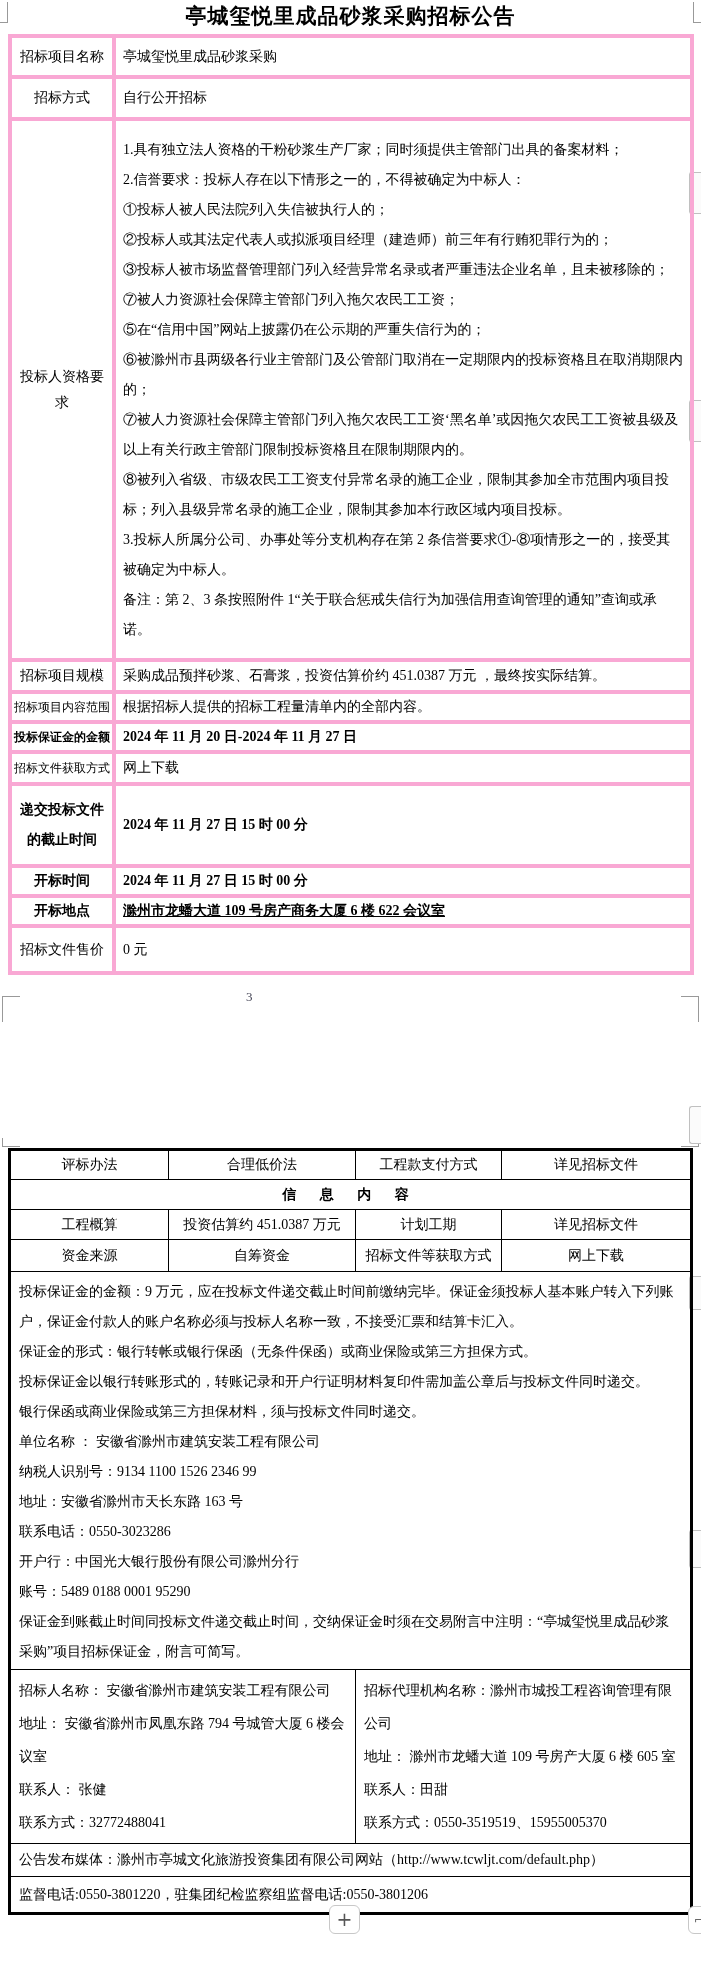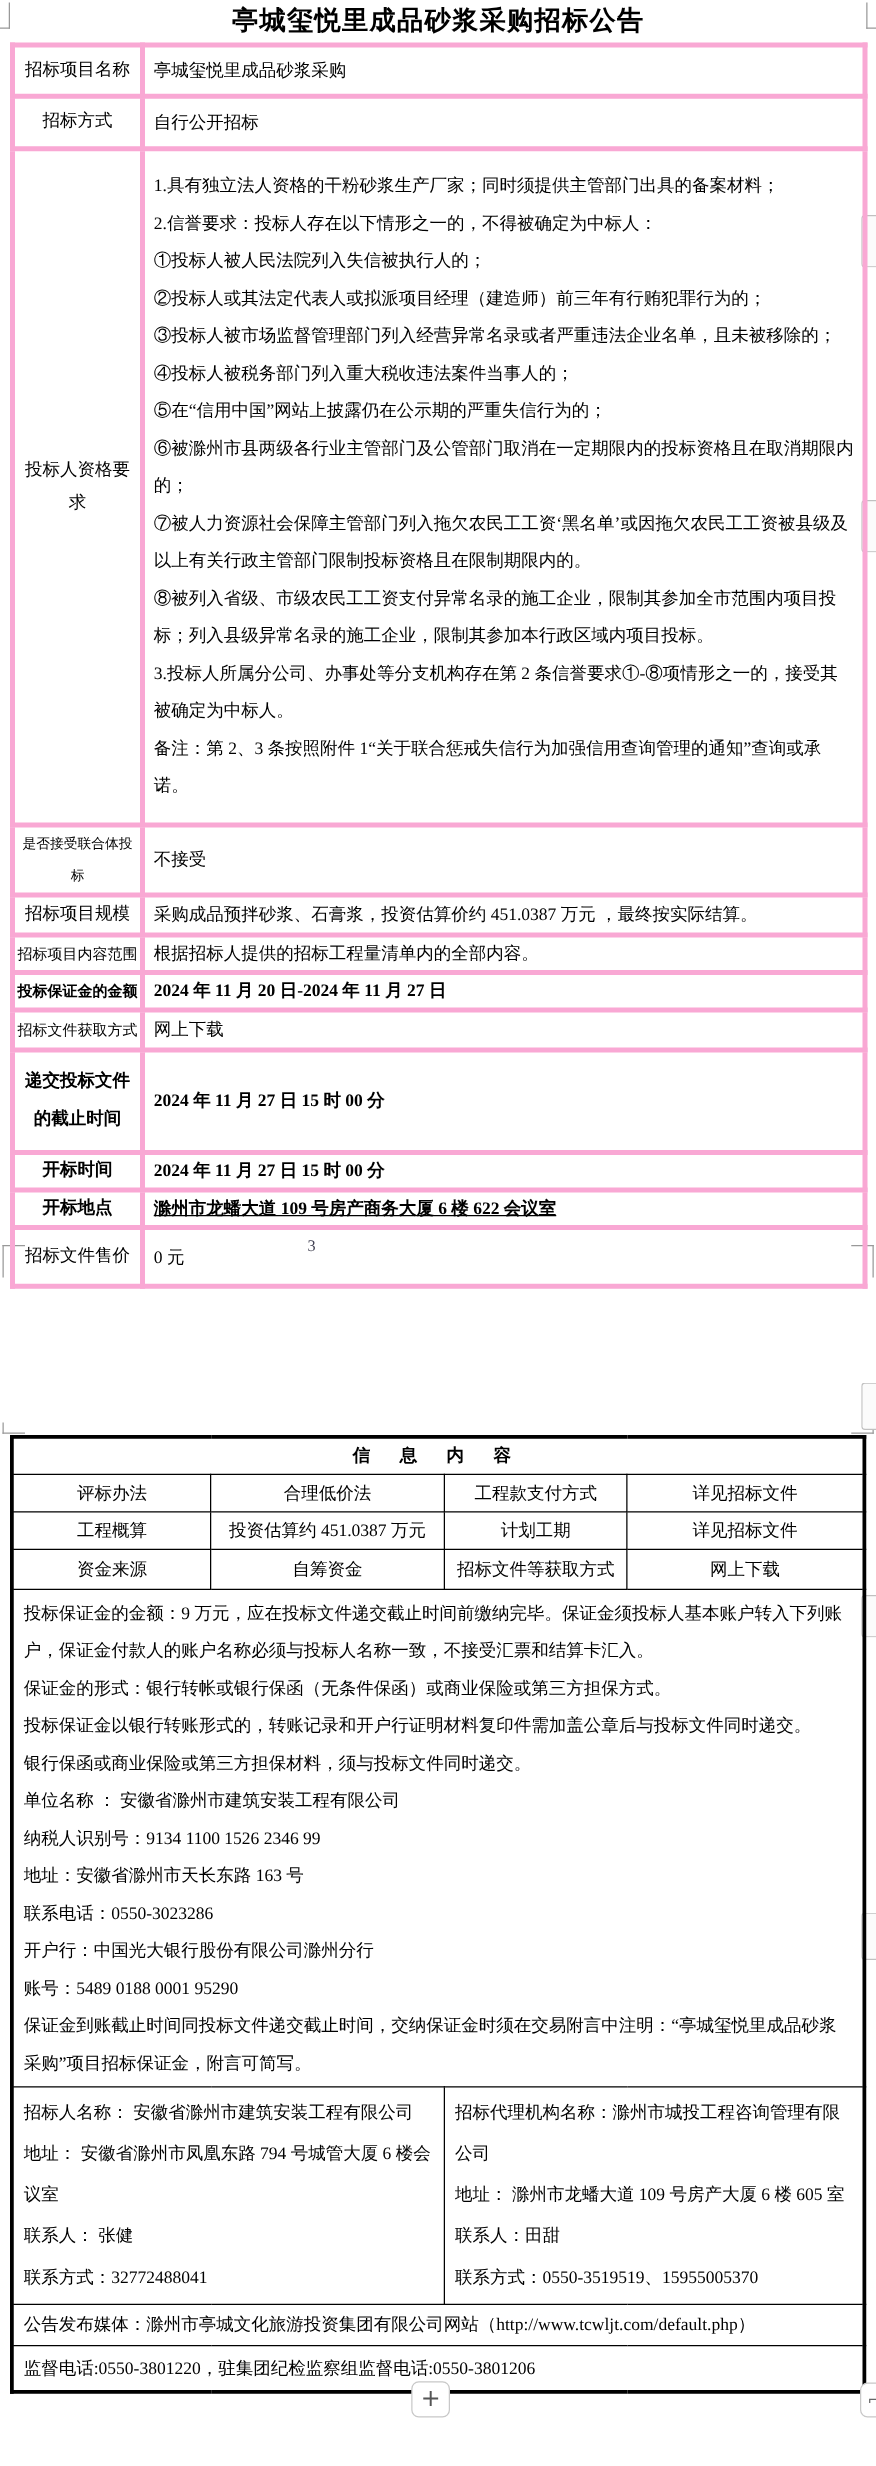--- a/index.html
+++ b/index.html
@@ -99,32 +99,28 @@
     <td class="val">自行公开招标</td>
   </tr>
   <tr style="height:541px">
     <td class="lab">投标人资格要求</td>
     <td class="val qual">
       <p>1.具有独立法人资格的干粉砂浆生产厂家；同时须提供主管部门出具的备案材料；</p>
       <p>2.信誉要求：投标人存在以下情形之一的，不得被确定为中标人：</p>
       <p>①投标人被人民法院列入失信被执行人的；</p>
       <p>②投标人或其法定代表人或拟派项目经理（建造师）前三年有行贿犯罪行为的；</p>
       <p>③投标人被市场监督管理部门列入经营异常名录或者严重违法企业名单，且未被移除的；</p>
-      <p>④投标人被税务部门列入重大税收违法案件当事人的；</p>
+      <p>⑦被人力资源社会保障主管部门列入拖欠农民工工资；</p>
       <p>⑤在“信用中国”网站上披露仍在公示期的严重失信行为的；</p>
       <p>⑥被滁州市县两级各行业主管部门及公管部门取消在一定期限内的投标资格且在取消期限内的；</p>
       <p>⑦被人力资源社会保障主管部门列入拖欠农民工工资‘黑名单’或因拖欠农民工工资被县级及以上有关行政主管部门限制投标资格且在限制期限内的。</p>
       <p>⑧被列入省级、市级农民工工资支付异常名录的施工企业，限制其参加全市范围内项目投标；列入县级异常名录的施工企业，限制其参加本行政区域内项目投标。</p>
       <p>3.投标人所属分公司、办事处等分支机构存在第 2 条信誉要求①-⑧项情形之一的，接受其被确定为中标人。</p>
       <p>备注：第 2、3 条按照附件 1“关于联合惩戒失信行为加强信用查询管理的通知”查询或承诺。</p>
     </td>
-  </tr>
-  <tr style="height:32px">
-    <td class="lab xsmall">是否接受联合体投标</td>
-    <td class="val">不接受</td>
   </tr>
   <tr style="height:32px">
     <td class="lab">招标项目规模</td>
     <td class="val">采购成品预拌砂浆、石膏浆，投资估算价约 451.0387 万元 ，最终按实际结算。</td>
   </tr>
   <tr style="height:30px">
     <td class="lab small">招标项目内容范围</td>
     <td class="val">根据招标人提供的招标工程量清单内的全部内容。</td>
   </tr>
   <tr style="height:30px">
@@ -158,27 +154,27 @@
 
 <table class="doc" id="t2">
   <colgroup>
     <col style="width:159px">
       <col style="width:187px">
     <col style="width:146px">
       <col style="width:190px">
   </colgroup>
   <tbody>
       <tr style="height:30px">
-    <td class="head" colspan="4">信 息 内 容</td>
-  </tr>
-  <tr style="height:30px">
     <td class="c">评标办法</td>
     <td class="c">合理低价法</td>
     <td class="c">工程款支付方式</td>
     <td class="c">详见招标文件</td>
+  </tr>
+  <tr style="height:30px">
+    <td class="head" colspan="4">信 息 内 容</td>
   </tr>
   <tr style="height:30px">
     <td class="c">工程概算</td>
     <td class="c">投资估算约 451.0387 万元</td>
     <td class="c">计划工期</td>
     <td class="c">详见招标文件</td>
   </tr>
   <tr style="height:32px">
     <td class="c">资金来源</td>
     <td class="c">自筹资金</td>

